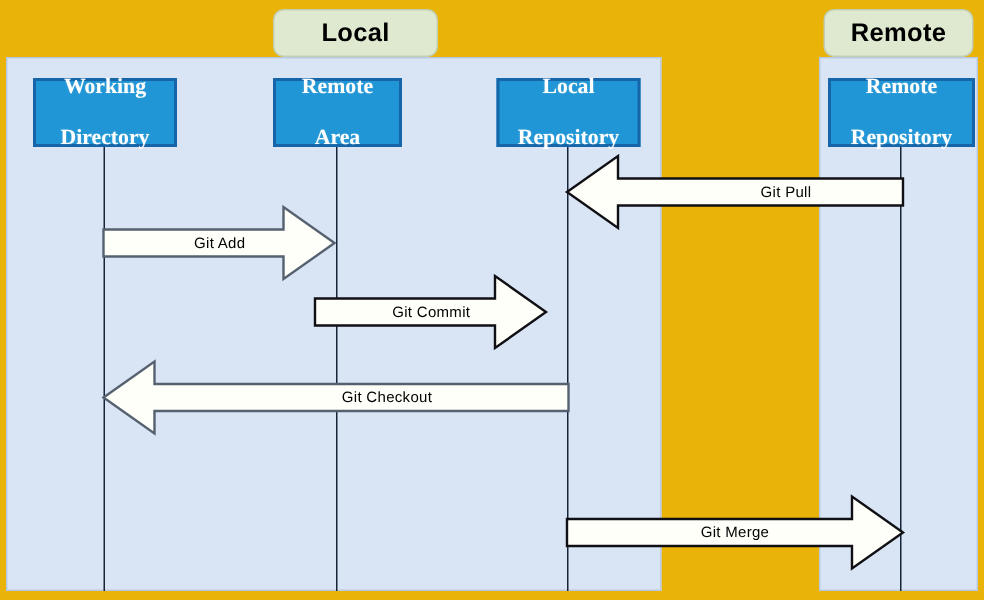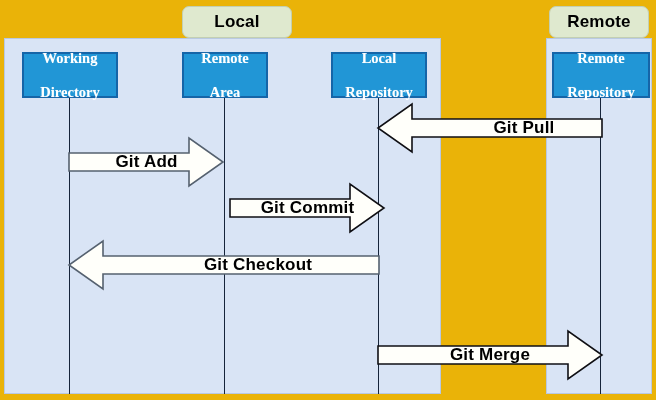--- a/index.html
+++ b/index.html
@@ -74,22 +74,22 @@
     position: absolute;
     top: 0;
     left: 0;
     width: 100%;
     height: 100%;
     display: flex;
     align-items: center;
     justify-content: center;
     color: #000000;
     font-family: "Liberation Sans", sans-serif;
-    font-size: 17px;
-    font-weight: bold;
+    font-size: 10px;
+    font-weight: normal;
     letter-spacing: 0.2px;
     pointer-events: none;
   }
   
   .msg-label.shift-left  { justify-content: center; padding-right: 34px; }
   .msg-label.shift-right { justify-content: center; padding-left: 34px; }
 </style>
 </head>
 <body>
 
@@ -145,21 +145,21 @@
     <div class="msg-label shift-left">Git Add</div>
   </div>
 
   <div class="msg" style="left:378px; top:103px; width:224px; height:50px;">
     <svg width="224" height="50" viewBox="0 0 224 50" preserveAspectRatio="none">
       <path d="M224,16 L34,16 L34,1 L0,25 L34,49 L34,34 L224,34 Z" fill="#fffffa" stroke="#0f0f14" stroke-width="1.6" stroke-linejoin="miter"></path>
     </svg>
     <div class="msg-label shift-right">Git Pull</div>
   </div>
 
-  <div class="msg" style="left:230px; top:183px; width:155px; height:50px;">
+  <div class="msg" style="left:210px; top:183px; width:155px; height:50px;">
     <svg width="155" height="50" viewBox="0 0 155 50" preserveAspectRatio="none">
       <path d="M0,16 L120,16 L120,1 L154,25 L120,49 L120,34 L0,34 Z" fill="#fffffa" stroke="#0f0f14" stroke-width="1.6" stroke-linejoin="miter"></path>
     </svg>
     <div class="msg-label shift-left">Git Commit</div>
   </div>
 
   <div class="msg" style="left:69px; top:240px; width:310px; height:50px;">
     <svg width="310" height="50" viewBox="0 0 310 50" preserveAspectRatio="none">
       <path d="M310,16 L34,16 L34,1 L0,25 L34,49 L34,34 L310,34 Z" fill="#fffffa" stroke="#55616f" stroke-width="1.6" stroke-linejoin="miter"></path>
     </svg>

